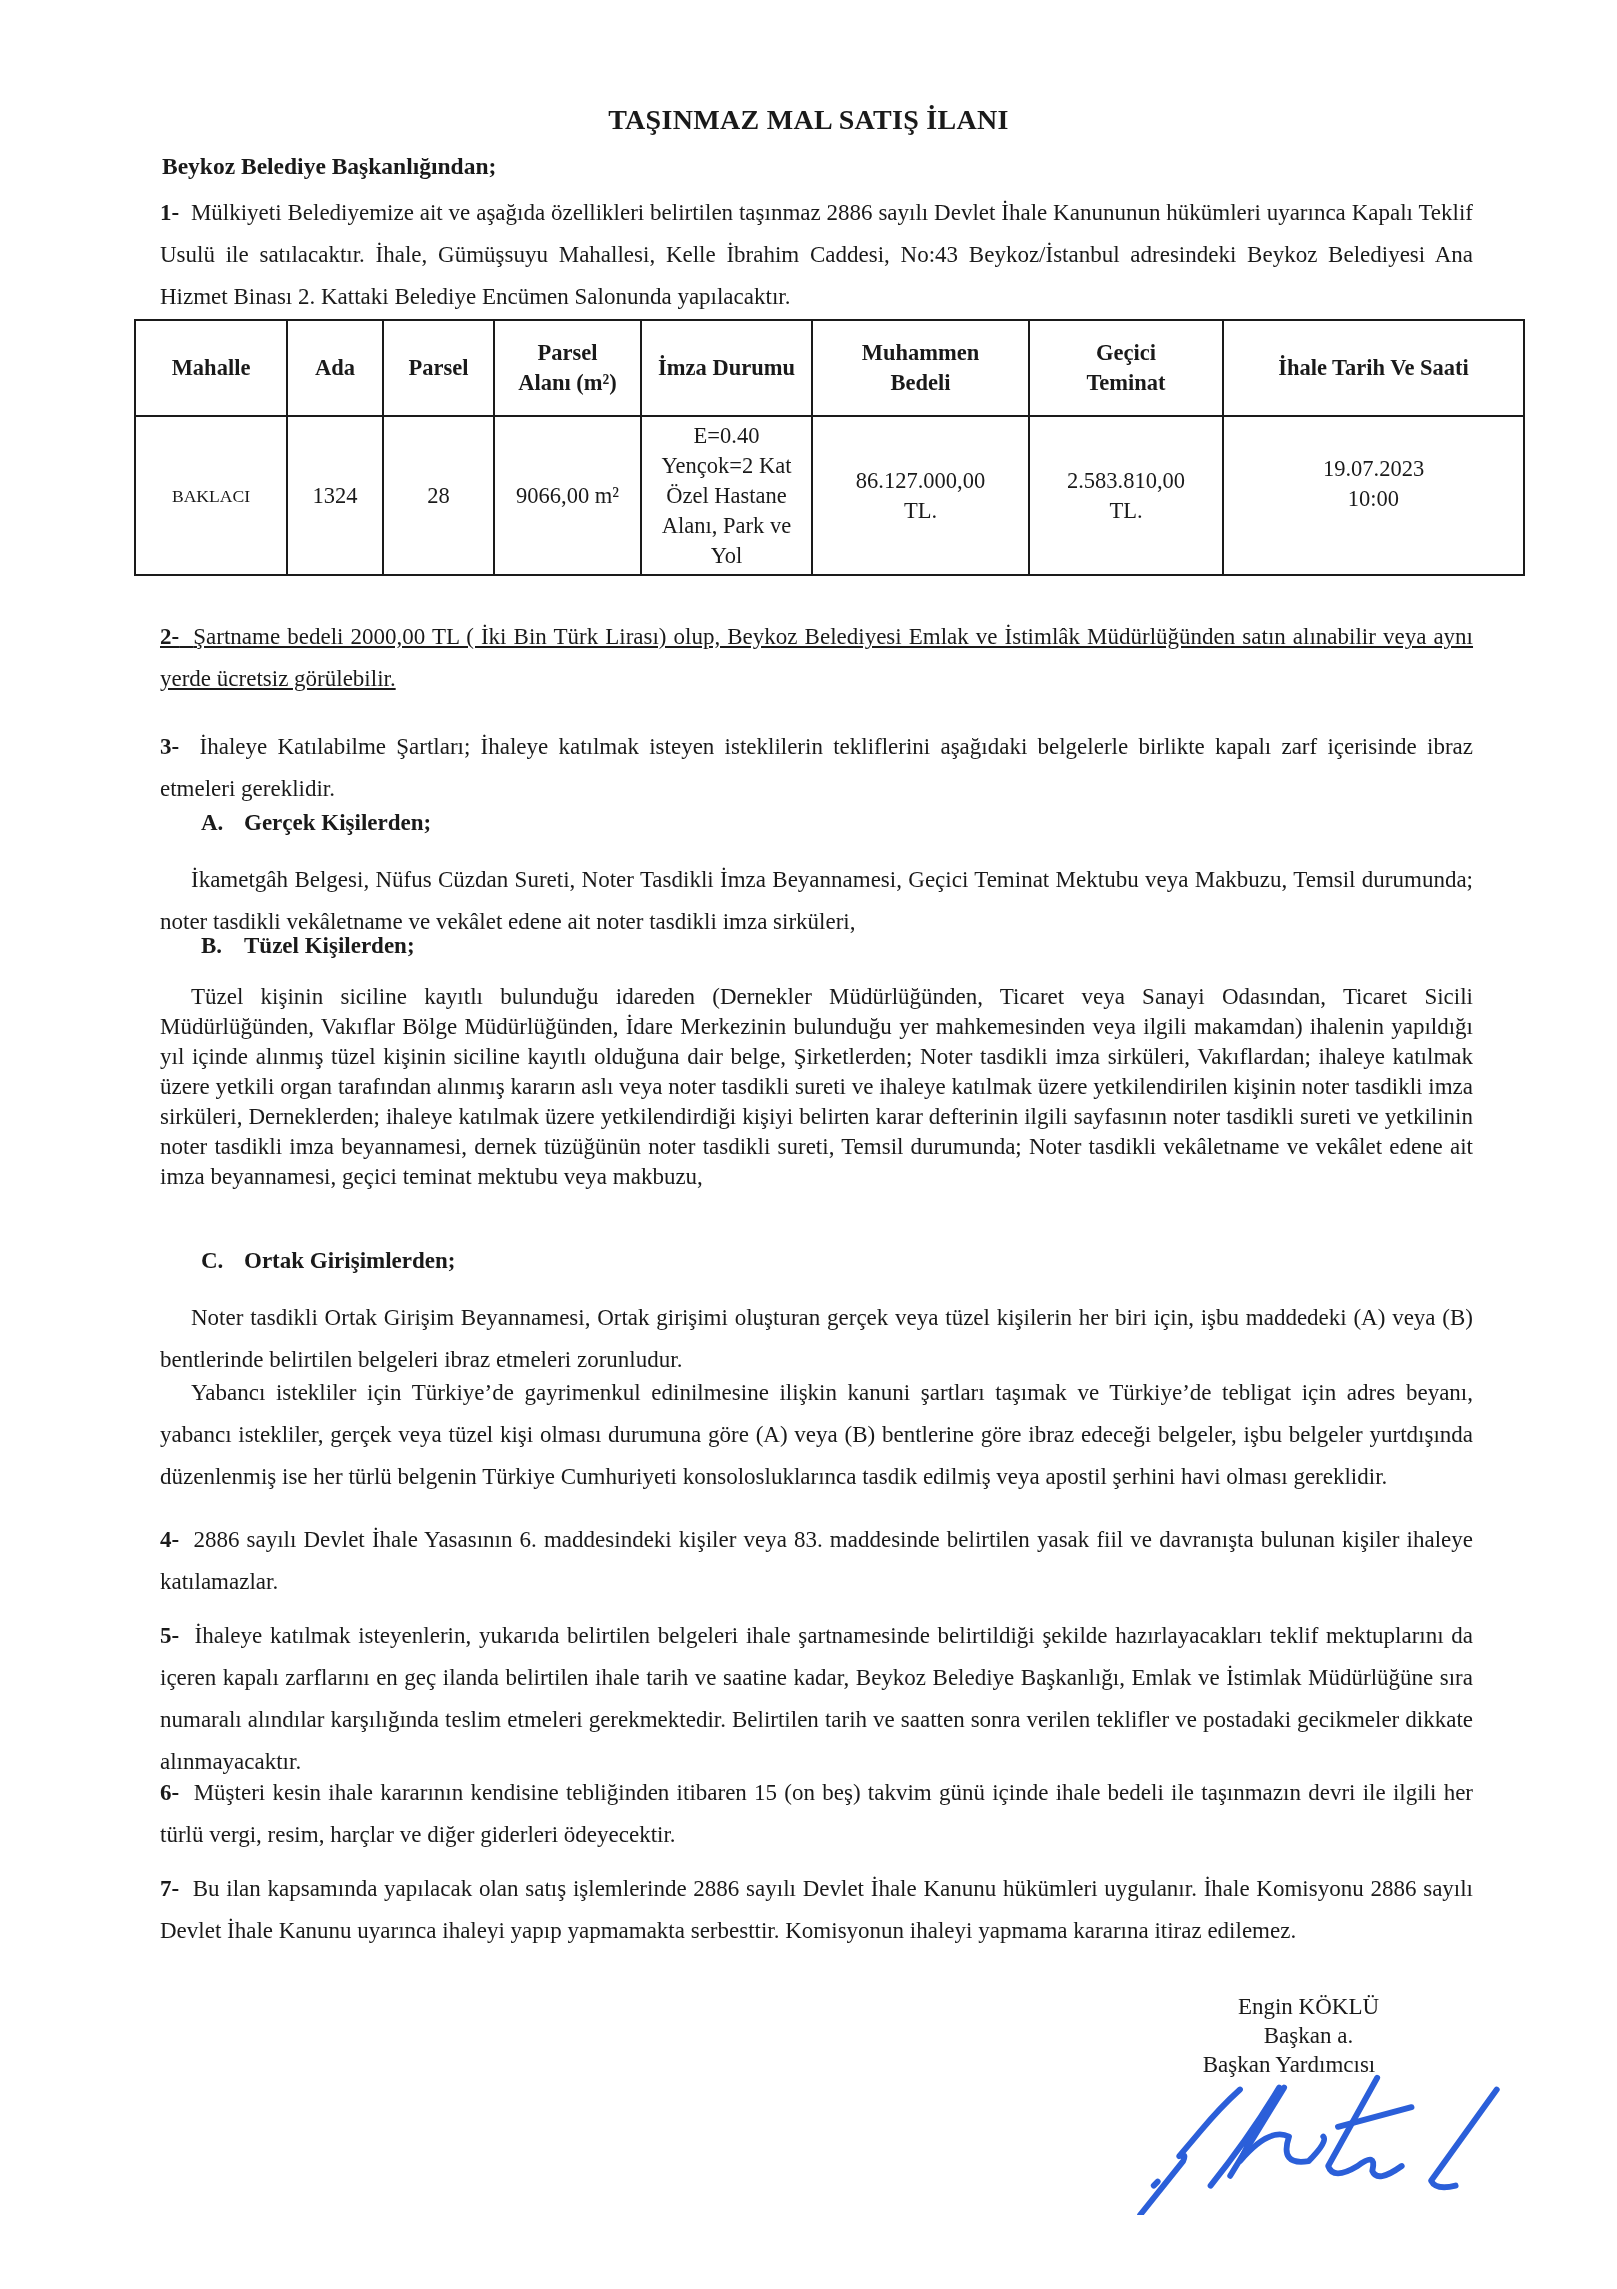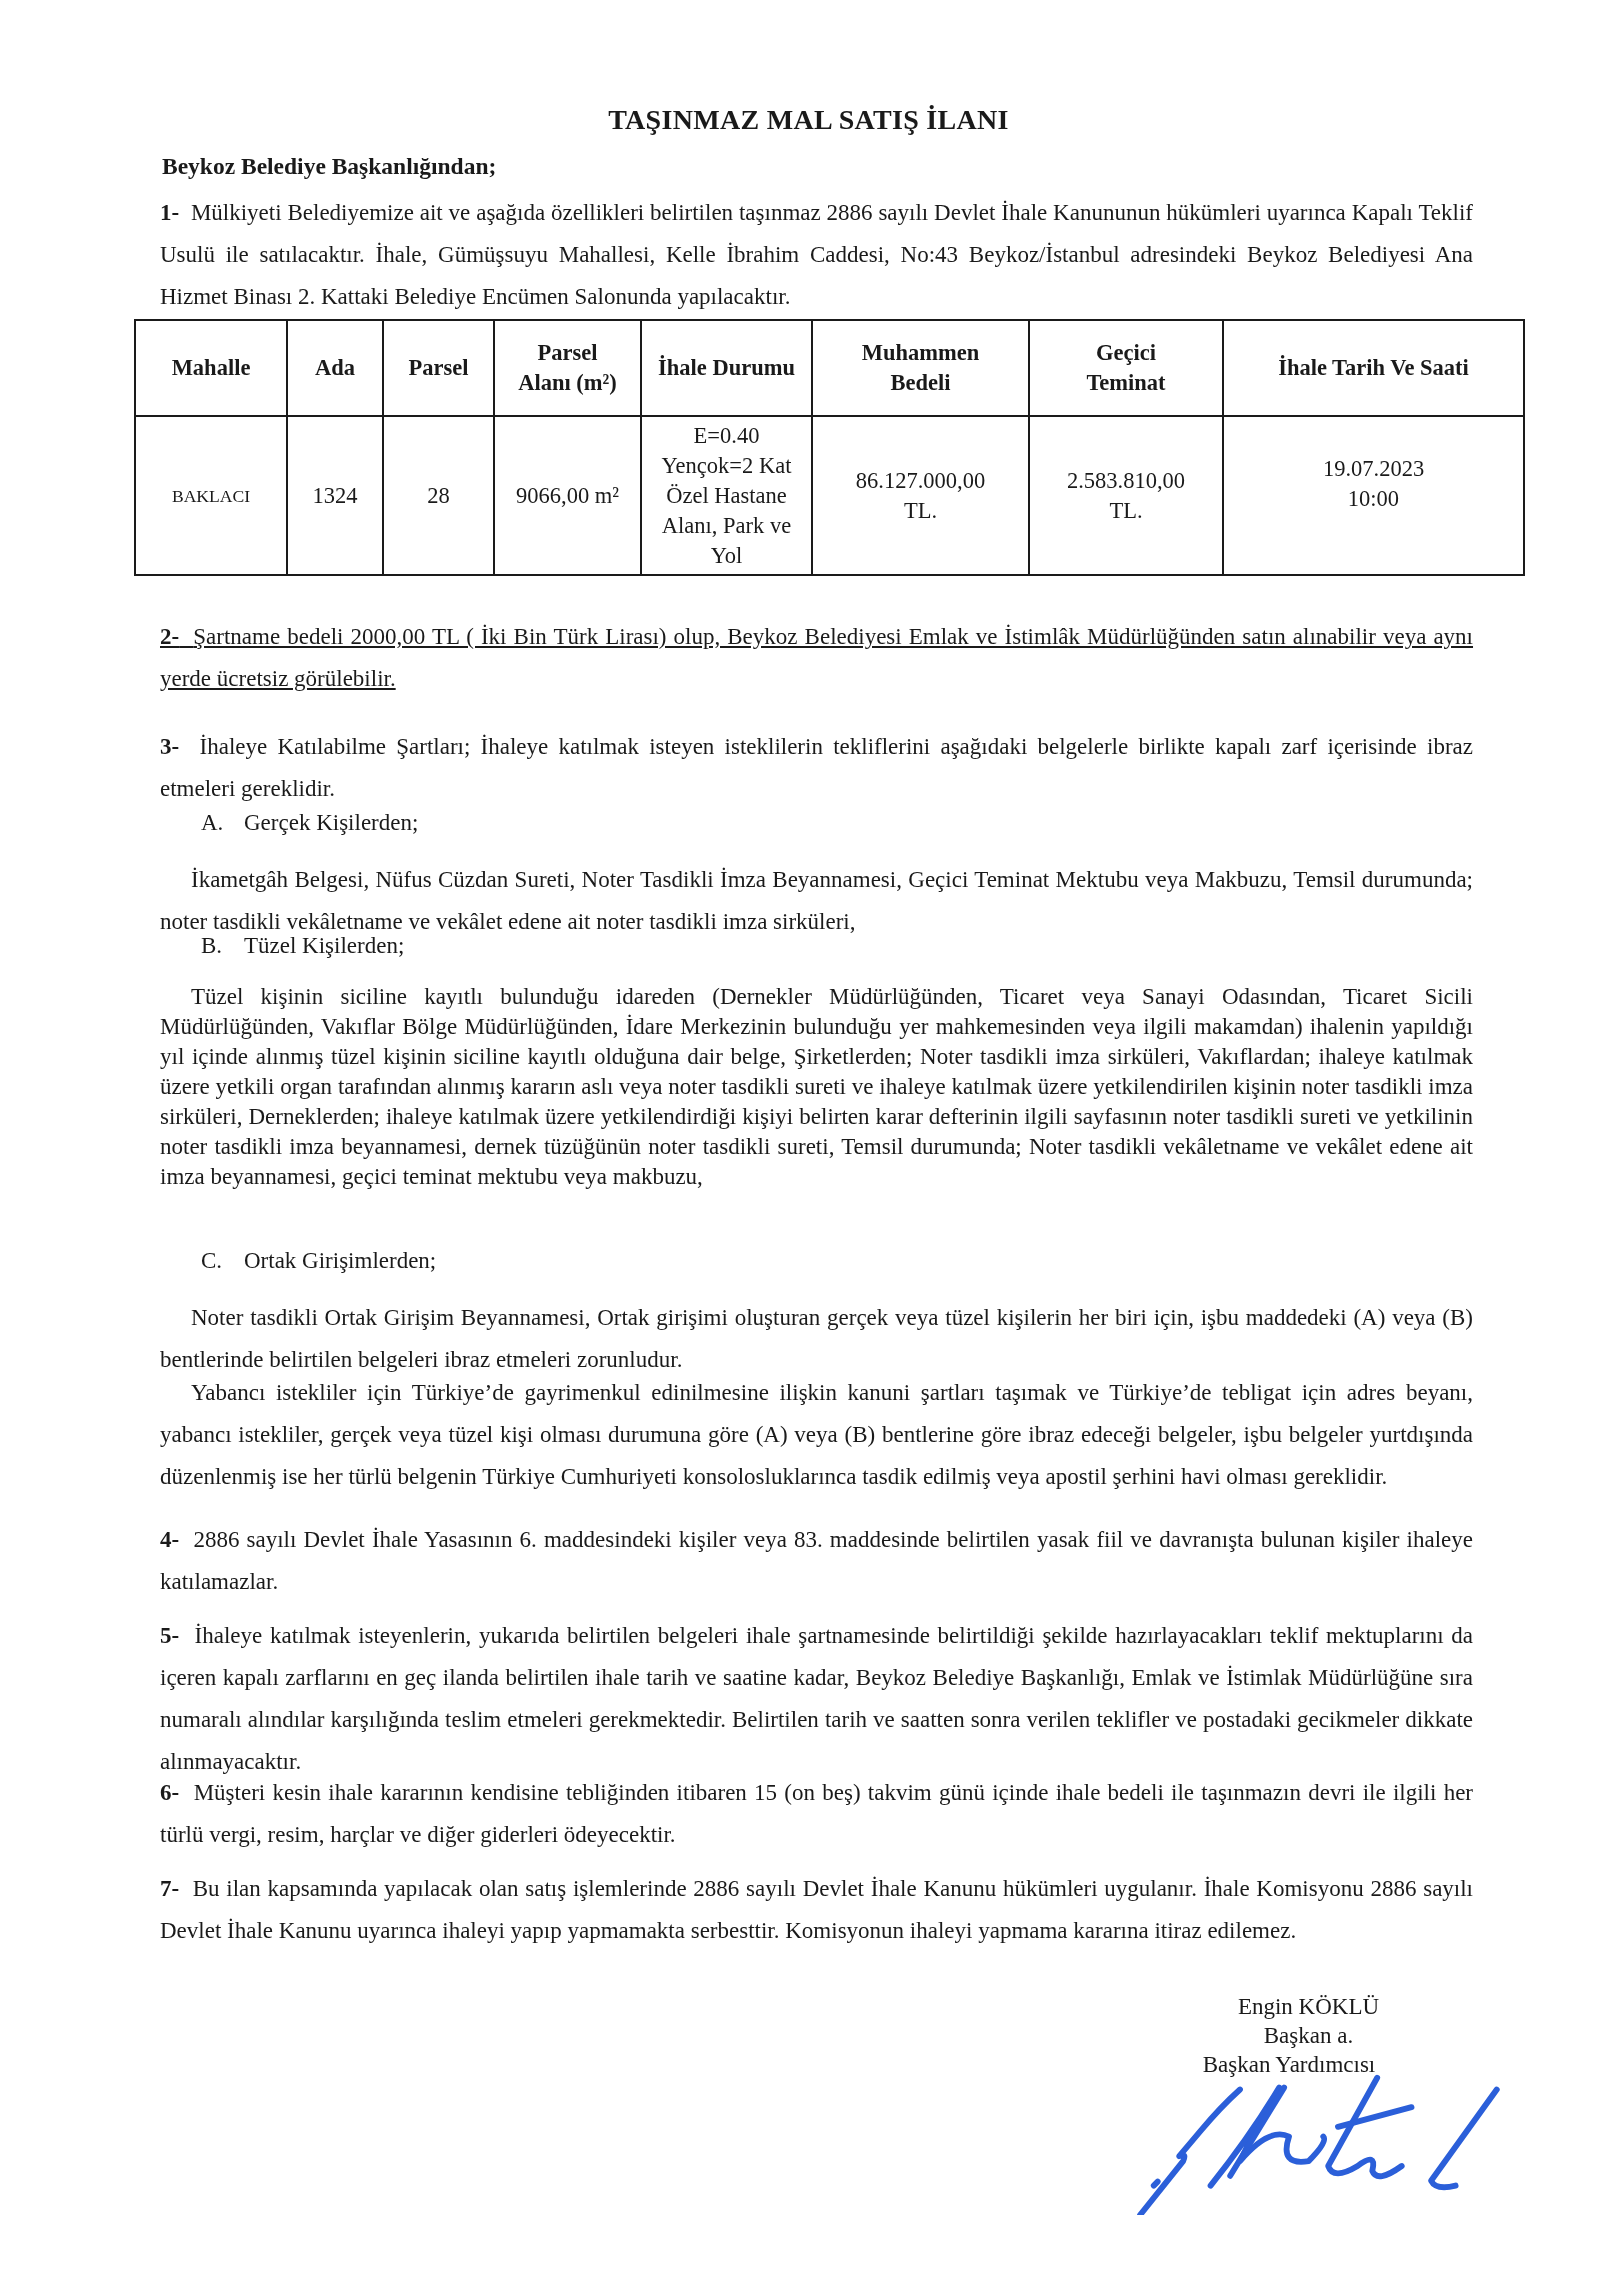--- a/index.html
+++ b/index.html
@@ -15,21 +15,21 @@
   .addressee {
     position: absolute; left: 162px; top: 153px; font-weight: bold; font-size: 23.5px;
   }
   .para {
     position: absolute; left: 160px; width: 1313px;
     font-size: 23px; line-height: 42px; text-align: justify;
   }
   .para .num { font-weight: bold; }
   .indent { text-indent: 31px; }
   .subhead {
-    position: absolute; left: 201px; font-weight: normal; font-size: 23px;
+    position: absolute; left: 201px; font-weight: bold; font-size: 23px;
   }
   .subhead .letter { display: inline-block; width: 43px; }
 
   table.ilan {
     position: absolute; left: 134px; top: 319px; width: 1388px; height: 257px;
     border-collapse: collapse; table-layout: fixed;
     font-size: 22.5px;
     padding-left: 24px;
   }
   table.ilan th, table.ilan td {
@@ -70,21 +70,21 @@
   </colgroup>
   <thead>
     <tr>
       <th>Mahalle</th>
       <th>Ada</th>
       <th>Parsel</th>
       <th>
         <div>Parsel</div>
         <div>Alanı (m²)</div>
       </th>
-      <th>İhale Durumu</th>
+      <th>İmza Durumu</th>
       <th>
         <div>Muhammen</div>
         <div>Bedeli</div>
       </th>
       <th>
         <div>Geçici</div>
         <div>Teminat</div>
       </th>
       <th>İhale Tarih Ve Saati</th>
     </tr>

